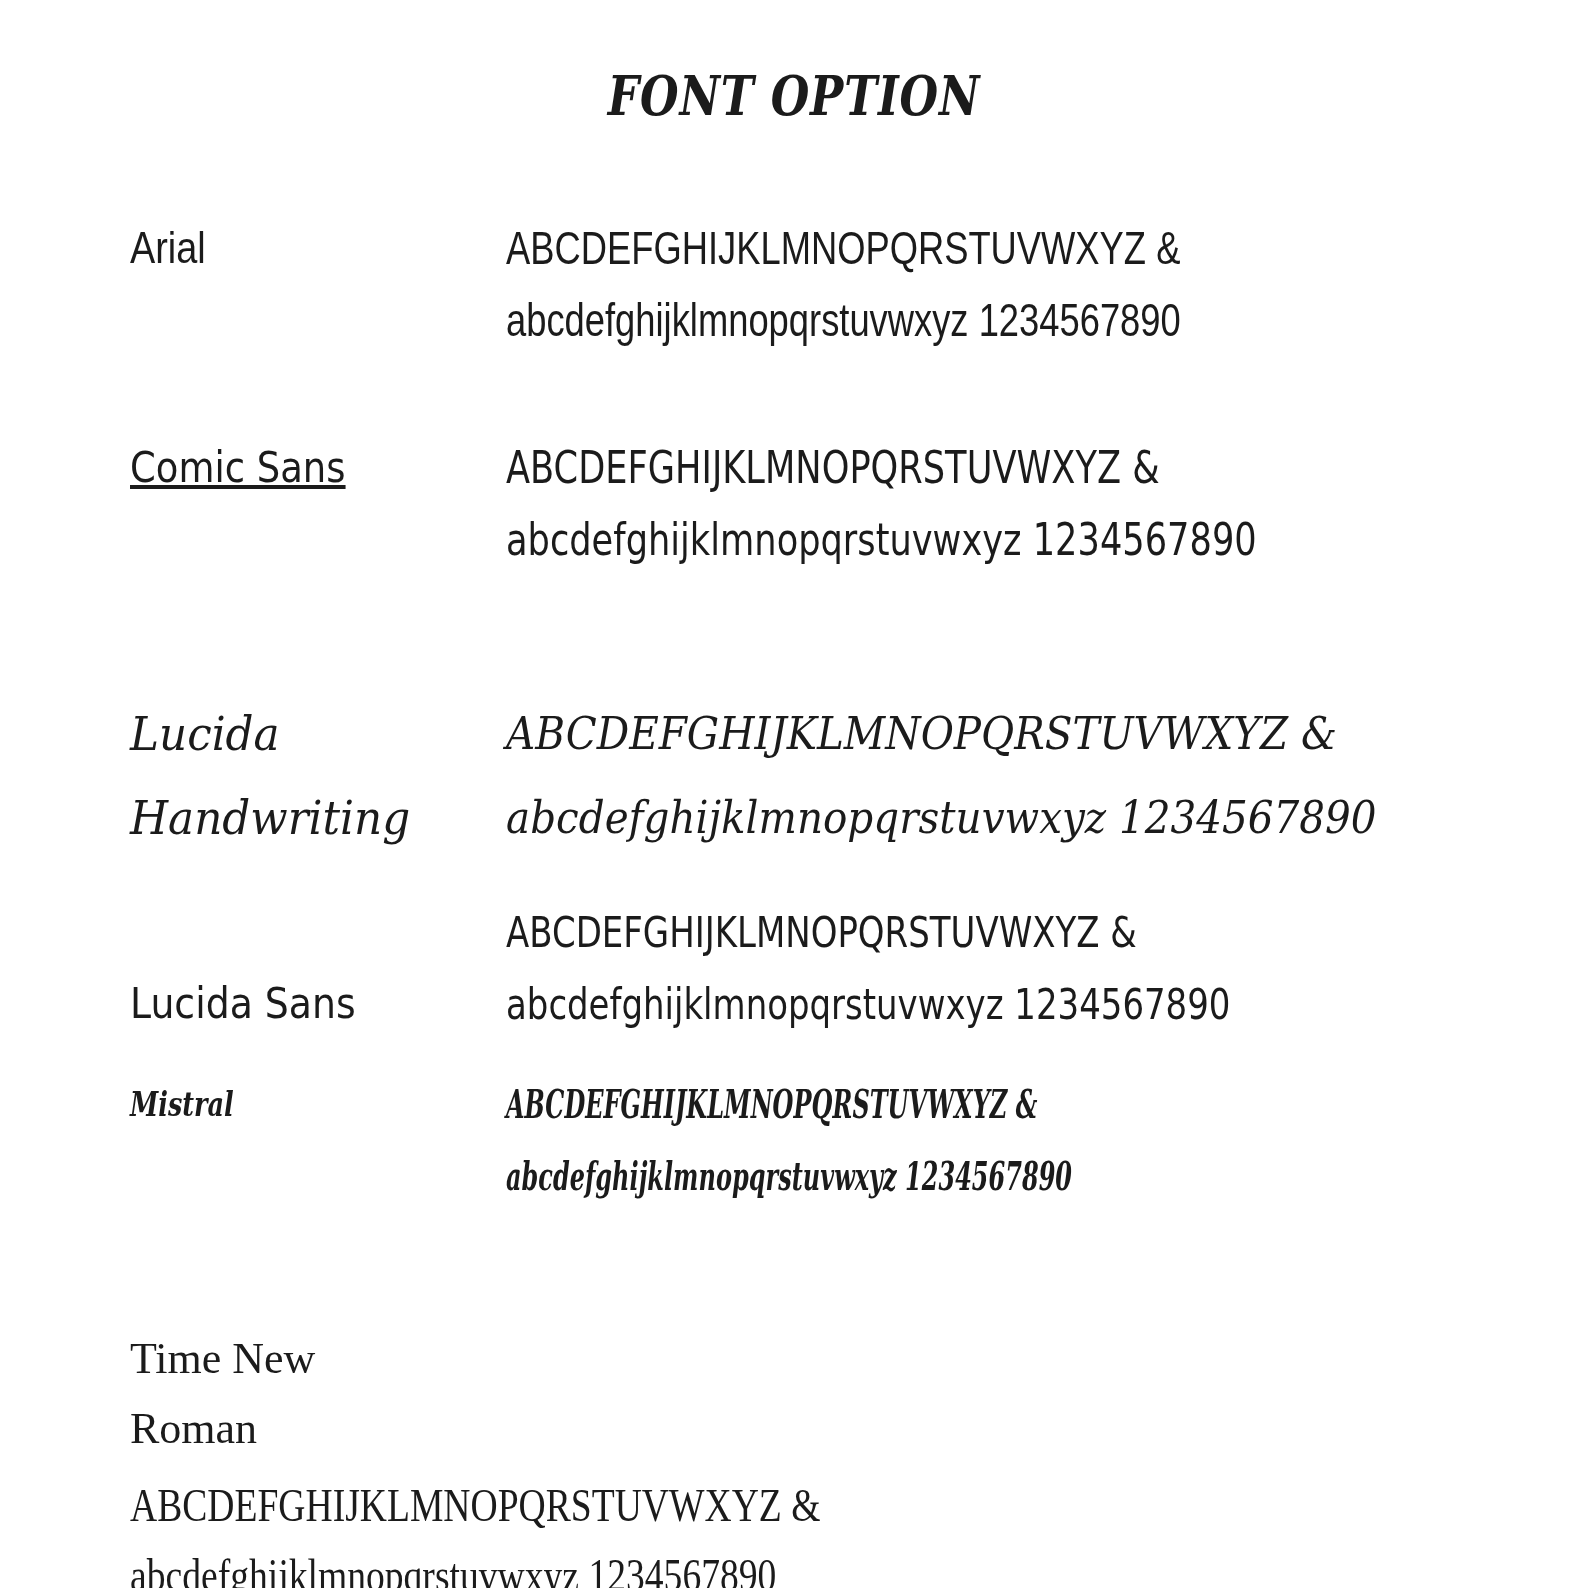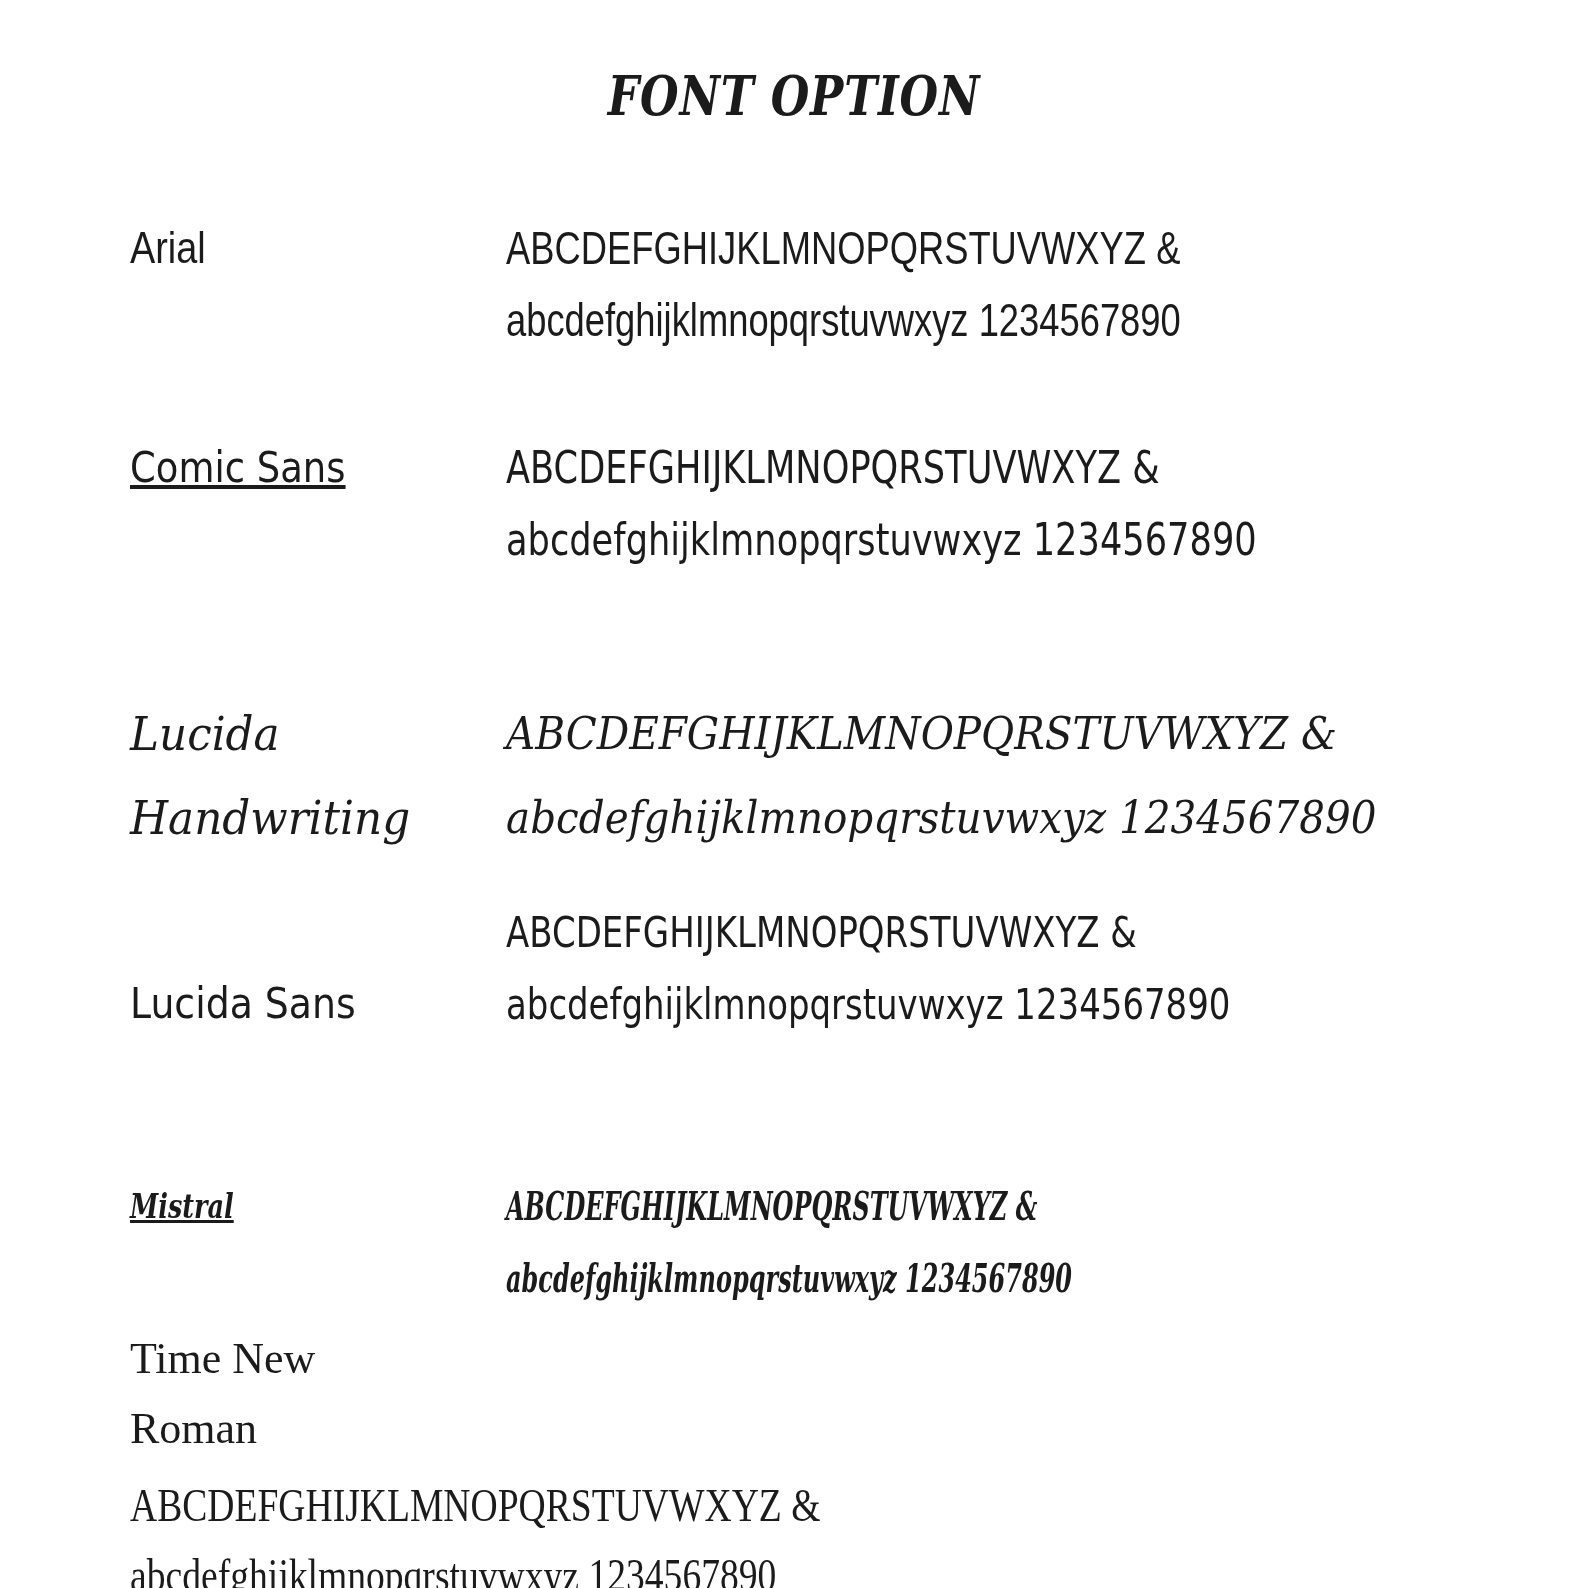--- a/index.html
+++ b/index.html
@@ -59,21 +59,21 @@
   .row-lucida .font-label,
   .row-lucida .sample-line { line-height: 84px; }
   .row-times .font-label,
   .row-times .sample-line { line-height: 70px; }
 
   
   .row-arial      { top: 212px; }
   .row-comic      { top: 432px; text-decoration: underline; }
   .row-lucida     { top: 692px; }
   .row-lucidasans { top: 896px; align-items: flex-end; }
-  .row-mistral    { top: 1170px; text-decoration: underline; }
+  .row-mistral    { top: 1068px; }
   .row-times      { top: 1324px; flex-direction: column; }
 
   
   .row-arial .font-label {
     font-family: "Liberation Sans", sans-serif;
     font-size: 44px;
     transform: scaleX(0.86); transform-origin: left top;
   }
   .row-arial .sample-line { font-family: "Liberation Sans", sans-serif; font-size: 46px; }
   .row-arial .sample-line > span { transform: scaleX(0.79); }

